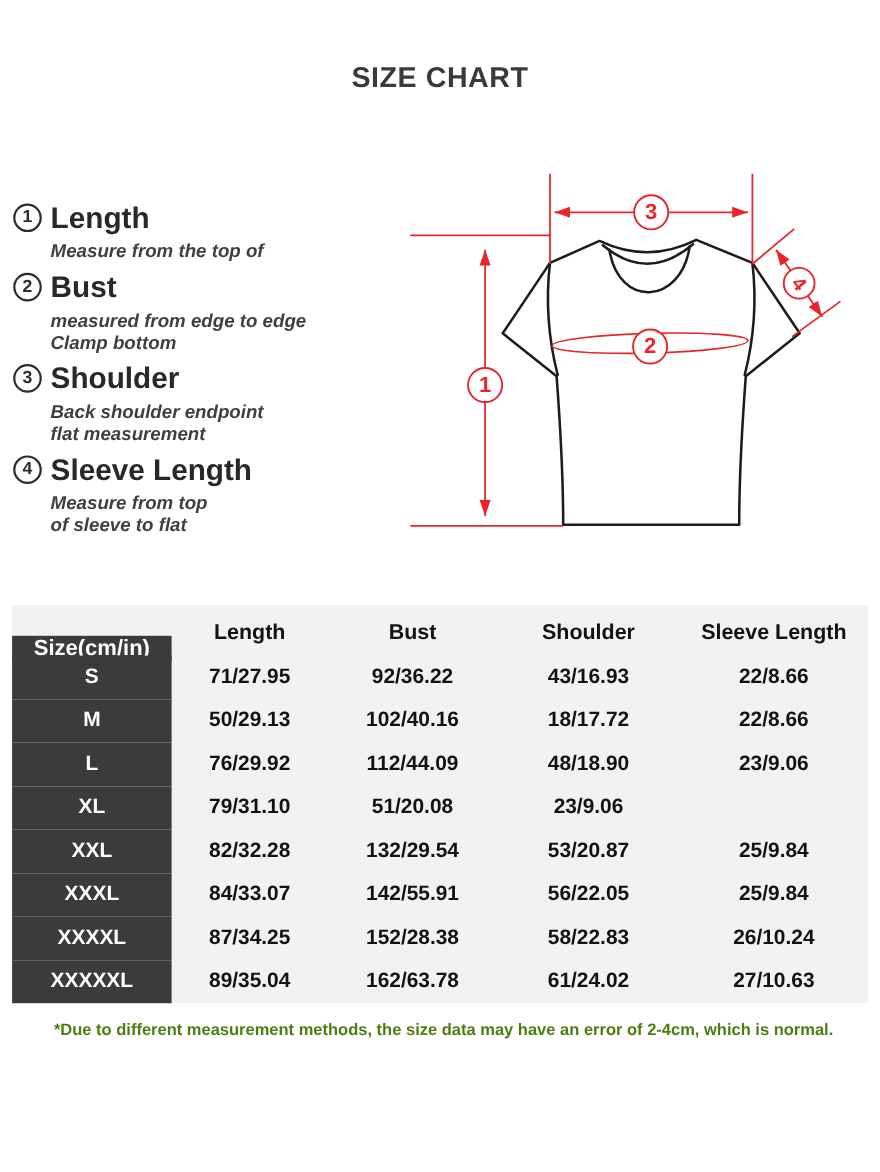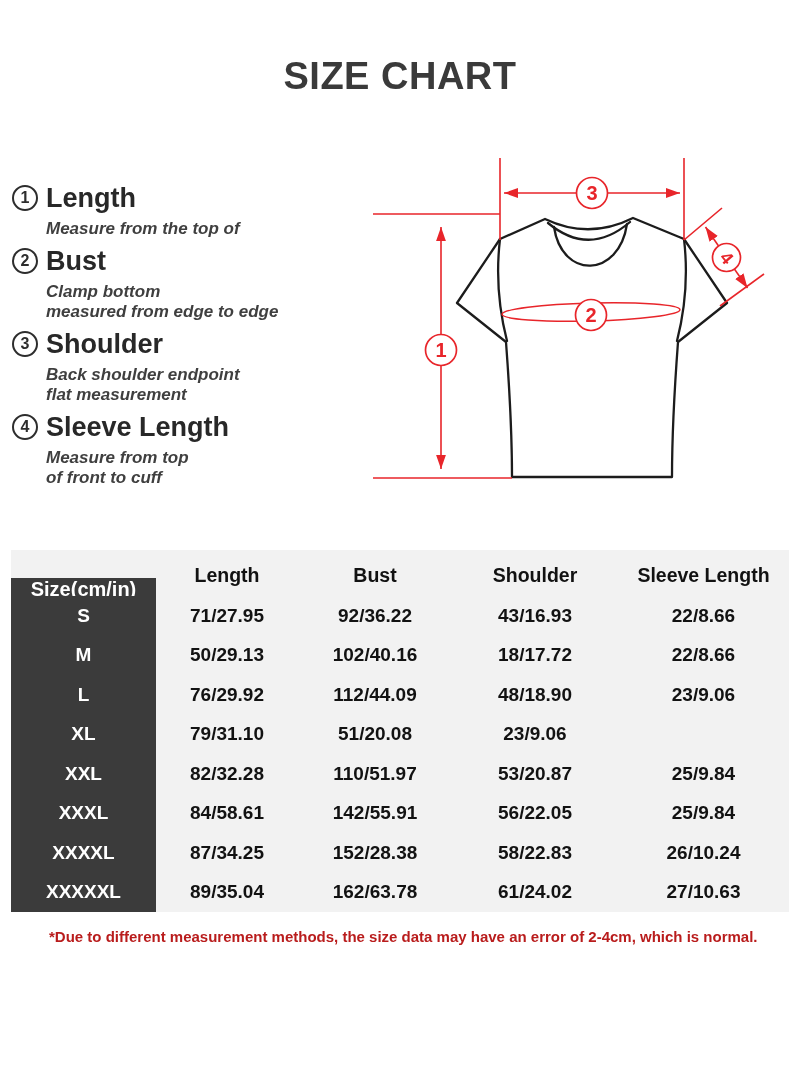--- a/index.html
+++ b/index.html
@@ -2,21 +2,21 @@
 <html><head>
 <meta charset="utf-8">
 <style>
   html,body{margin:0;padding:0;}
   body{
     width:800px;height:1065px;position:relative;background:#ffffff;
     font-family:"Liberation Sans",sans-serif;overflow:hidden;
   }
   .page-title{
     position:absolute;top:55px;left:0;width:100%;text-align:center;
-    font-size:38px;font-weight:bold;color:#3a3a3a;letter-spacing:0.5px;
+    font-size:26px;font-weight:bold;color:#3a3a3a;letter-spacing:0.5px;
   }
   
   .legend{position:absolute;left:12px;top:183px;width:360px;}
   .legend-item{margin-bottom:7px;}
   .legend-head{display:flex;align-items:center;gap:8px;margin-bottom:6px;}
   .legend-num{
     width:26px;height:26px;box-sizing:border-box;border:2.5px solid #2d2d2d;
     border-radius:50%;display:flex;align-items:center;justify-content:center;
     font-size:16px;font-weight:bold;color:#2d2d2d;flex:0 0 26px;
   }
@@ -31,21 +31,21 @@
     position:absolute;left:11px;top:550px;width:778px;background:#f2f2f2;color:#121212;
   }
   .trow{display:grid;grid-template-columns:145px 142px 154px 166px 171px;height:39.5px;}
   .trow.thead{height:46px;}
   .cell{display:flex;align-items:center;justify-content:center;font-weight:bold;font-size:19px;}
   .cell.dark{background:#3b3b3b;color:#ffffff;}
   .thead .cell{font-size:19.5px;}
   .thead .cell.dark{font-size:20px;margin-top:28px;}
   
   .footnote{
-    position:absolute;left:49px;top:928px;font-size:15px;font-weight:bold;color:#b91c1c;
+    position:absolute;left:49px;top:928px;font-size:15px;font-weight:bold;color:#4d7c0f;
   }
 </style>
 </head>
 <body>
 
 <div class="page-title">SIZE CHART</div>
 
 <div class="legend">
   <div class="legend-item">
     <div class="legend-head">
@@ -55,42 +55,42 @@
     <div class="legend-desc">
       <div>Measure from the top of</div>
     </div>
   </div>
   <div class="legend-item">
     <div class="legend-head">
       <div class="legend-num">2</div>
       <div class="legend-label">Bust</div>
     </div>
     <div class="legend-desc">
+      <div>measured from edge to edge</div>
       <div>Clamp bottom</div>
-      <div>measured from edge to edge</div>
     </div>
   </div>
   <div class="legend-item">
     <div class="legend-head">
       <div class="legend-num">3</div>
       <div class="legend-label">Shoulder</div>
     </div>
     <div class="legend-desc">
       <div>Back shoulder endpoint</div>
       <div>flat measurement</div>
     </div>
   </div>
   <div class="legend-item">
     <div class="legend-head">
       <div class="legend-num">4</div>
       <div class="legend-label">Sleeve Length</div>
     </div>
     <div class="legend-desc">
       <div>Measure from top</div>
-      <div>of front to cuff</div>
+      <div>of sleeve to flat</div>
     </div>
   </div>
 </div>
 
 <svg class="diagram" width="430" height="400" viewBox="0 0 430 400">
   <defs>
     <marker id="ah" viewBox="0 0 12 10" refX="12" refY="5" markerWidth="9" markerHeight="7.5" orient="auto-start-reverse">
       <path d="M12,5 L0,0.8 L0,9.2 Z" fill="#e8252a"></path>
     </marker>
   </defs>
@@ -165,27 +165,27 @@
   </div>
   <div class="trow">
     <div class="cell dark">XL</div>
     <div class="cell">79/31.10</div>
     <div class="cell">51/20.08</div>
     <div class="cell">23/9.06</div>
   </div>
   <div class="trow">
     <div class="cell dark">XXL</div>
     <div class="cell">82/32.28</div>
-    <div class="cell">110/51.97</div>
+    <div class="cell">132/29.54</div>
     <div class="cell">53/20.87</div>
     <div class="cell">25/9.84</div>
   </div>
   <div class="trow">
     <div class="cell dark">XXXL</div>
-    <div class="cell">84/58.61</div>
+    <div class="cell">84/33.07</div>
     <div class="cell">142/55.91</div>
     <div class="cell">56/22.05</div>
     <div class="cell">25/9.84</div>
   </div>
   <div class="trow">
     <div class="cell dark">XXXXL</div>
     <div class="cell">87/34.25</div>
     <div class="cell">152/28.38</div>
     <div class="cell">58/22.83</div>
     <div class="cell">26/10.24</div>

